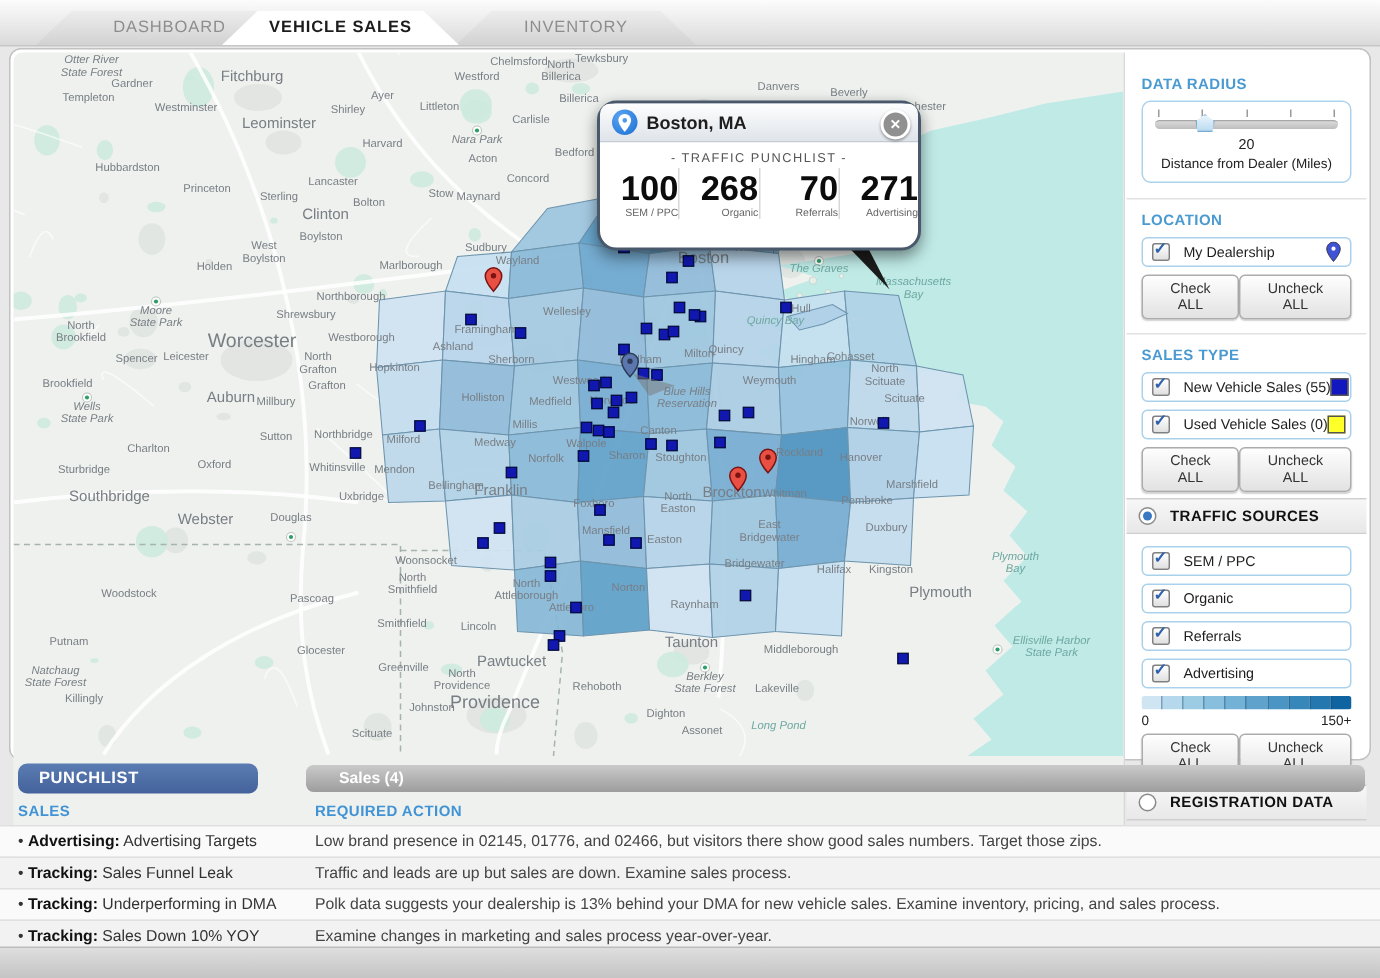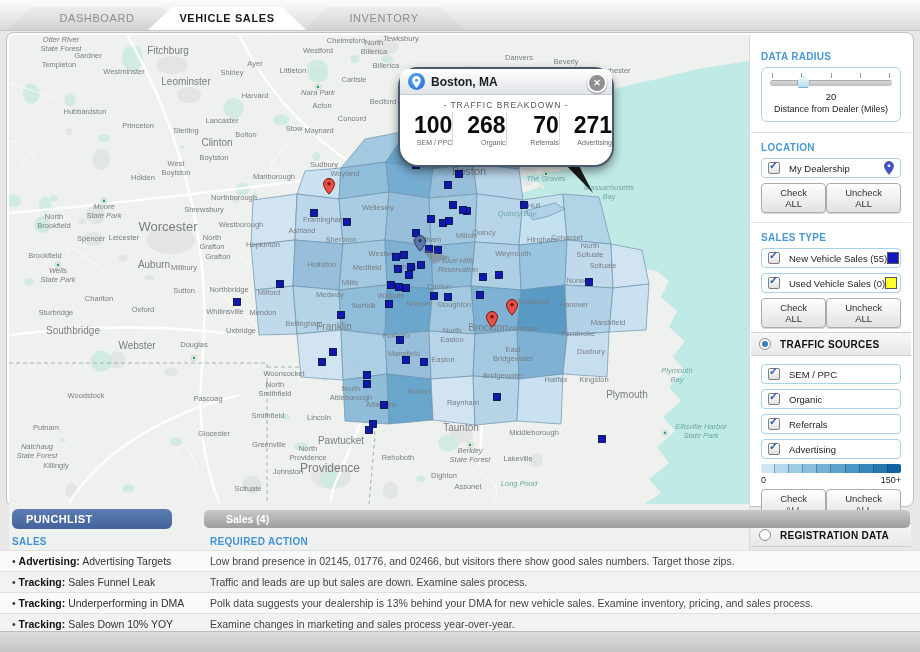--- a/index.html
+++ b/index.html
@@ -15,21 +15,21 @@
   .tab.active{background:#ffffff;color:#1c1c1c;font-weight:bold;z-index:3;}
 
   
   .main{position:absolute;left:6px;top:32px;width:906px;height:473px;background:#fff;
     border:1px solid #c2c2c2;border-radius:8px;}
   .map{position:absolute;left:2px;top:2px;width:740px;height:604px;overflow:hidden;
     border-radius:6px 0 0 6px;background:#eef1ee;border-right:1px solid #d8d8d8;}
 
   
   .popup{position:absolute;left:398px;top:67px;width:212px;height:96px;z-index:20;
-    background:#fff;border:2px solid #49596b;border-radius:20px;
+    background:#fff;border:2px solid #49596b;border-radius:13px;
     box-shadow:0 4px 10px rgba(0,0,0,.45);}
   .popup-head{height:25px;display:flex;align-items:center;gap:6px;padding:0 8px;
     background:linear-gradient(#fefefe,#dfe4ea);border-bottom:1px solid #c3cbd4;border-radius:7px 7px 0 0;}
   .pin-badge{width:17px;height:17px;border-radius:50%;flex:0 0 17px;
     background:radial-gradient(circle at 35% 30%,#5aa4f2,#1b6ed2);display:flex;align-items:center;justify-content:center;}
   .popup-title{font-size:12px;font-weight:bold;color:#1d1d1d;}
   .popup-close{position:absolute;right:5px;top:4px;width:16px;height:16px;border-radius:50%;
     background:#909090;border:2px solid #fff;box-shadow:0 1px 2px rgba(0,0,0,.4);
     color:#fff;font-size:9px;line-height:16px;text-align:center;font-weight:bold;cursor:pointer;}
   .popup-sub{text-align:center;font-size:8.5px;letter-spacing:1px;color:#555;margin-top:5px;}
@@ -98,21 +98,21 @@
   .prow .c2{padding:4px 4px 4px 12px;}
   .bottombar{position:absolute;left:0;top:631px;width:920px;height:21px;
     background:linear-gradient(#dedede,#c3c3c3);border-top:1px solid #bcbcbc;}
 </style>
 </head>
 <body>
 
 <div class="screen">
 
   <div class="tabbar">
-    <div class="tab" style="left:8px;width:178px;">DASHBOARD</div>
+    <div class="tab" style="left:24px;width:178px;">DASHBOARD</div>
     <div class="tab active" style="left:148px;width:158px;">VEHICLE SALES</div>
     <div class="tab" style="left:304px;width:160px;">INVENTORY</div>
   </div>
 
   <div class="main">
     <div class="map" id="map"><svg width="740" height="469" viewBox="0 0 740 469">
           <rect x="0" y="0" width="740" height="469" fill="#eef1ee"></rect>
           <ellipse cx="162" cy="205" rx="24" ry="14" fill="#e2e5e2"></ellipse>
           <ellipse cx="322" cy="442" rx="20" ry="12" fill="#e2e5e2"></ellipse>
           <ellipse cx="163" cy="30" rx="16" ry="9" fill="#e2e5e2"></ellipse>
@@ -609,21 +609,21 @@
   <div class="popup">
     <div class="popup-head">
       <span class="pin-badge">
         <svg width="9" height="12" viewBox="0 0 12 17">
             <path fill="#fff" d="M6 0C2.7 0 0 2.7 0 6c0 4.4 6 11 6 11s6-6.6 6-11C12 2.7 9.3 0 6 0zm0 8.2A2.2 2.2 0 1 1 6 3.8a2.2 2.2 0 0 1 0 4.4z"></path>
           </svg>
       </span>
       <span class="popup-title">Boston, MA</span>
       <span class="popup-close">✕</span>
     </div>
-    <div class="popup-sub">- TRAFFIC BREAKDOWN -</div>
+    <div class="popup-sub">- TRAFFIC PUNCHLIST -</div>
     <div class="stats" id="popup-stats">
         <div class="stat">
           <div class="num">100</div>
           <div class="lab">SEM / PPC</div>
         </div>
         <div class="stat">
           <div class="num">268</div>
           <div class="lab">Organic</div>
         </div>
         <div class="stat">

